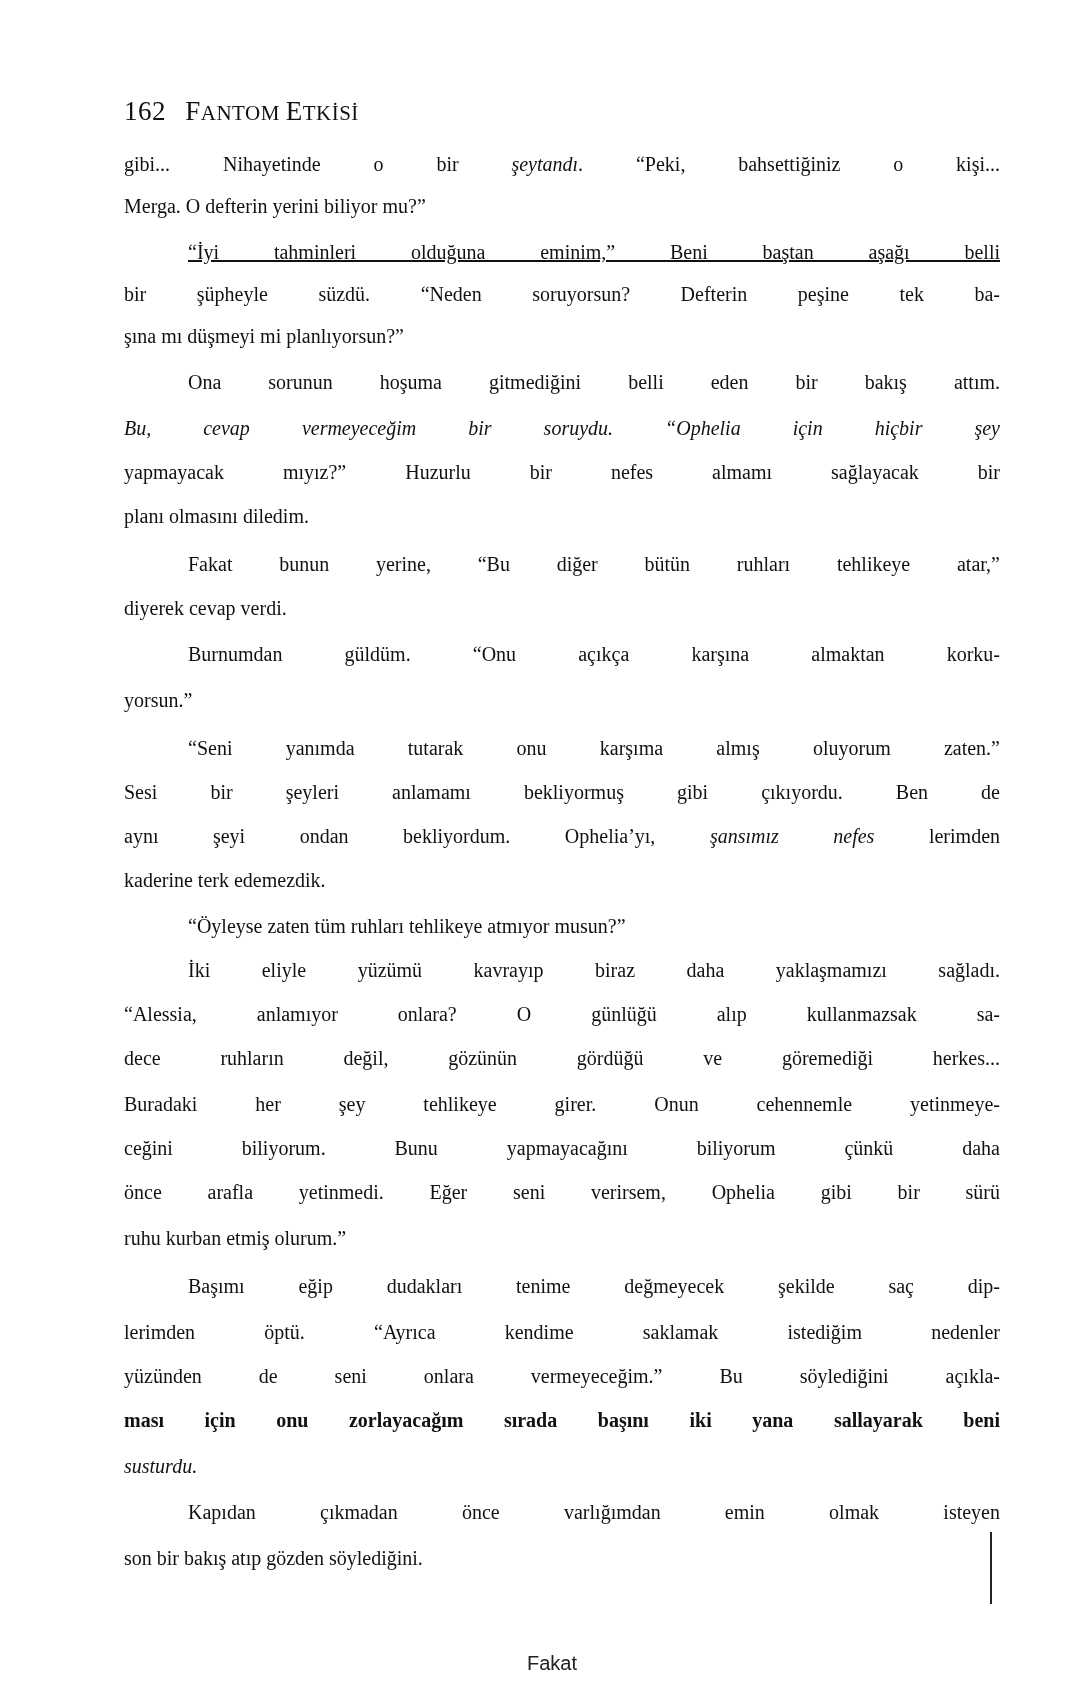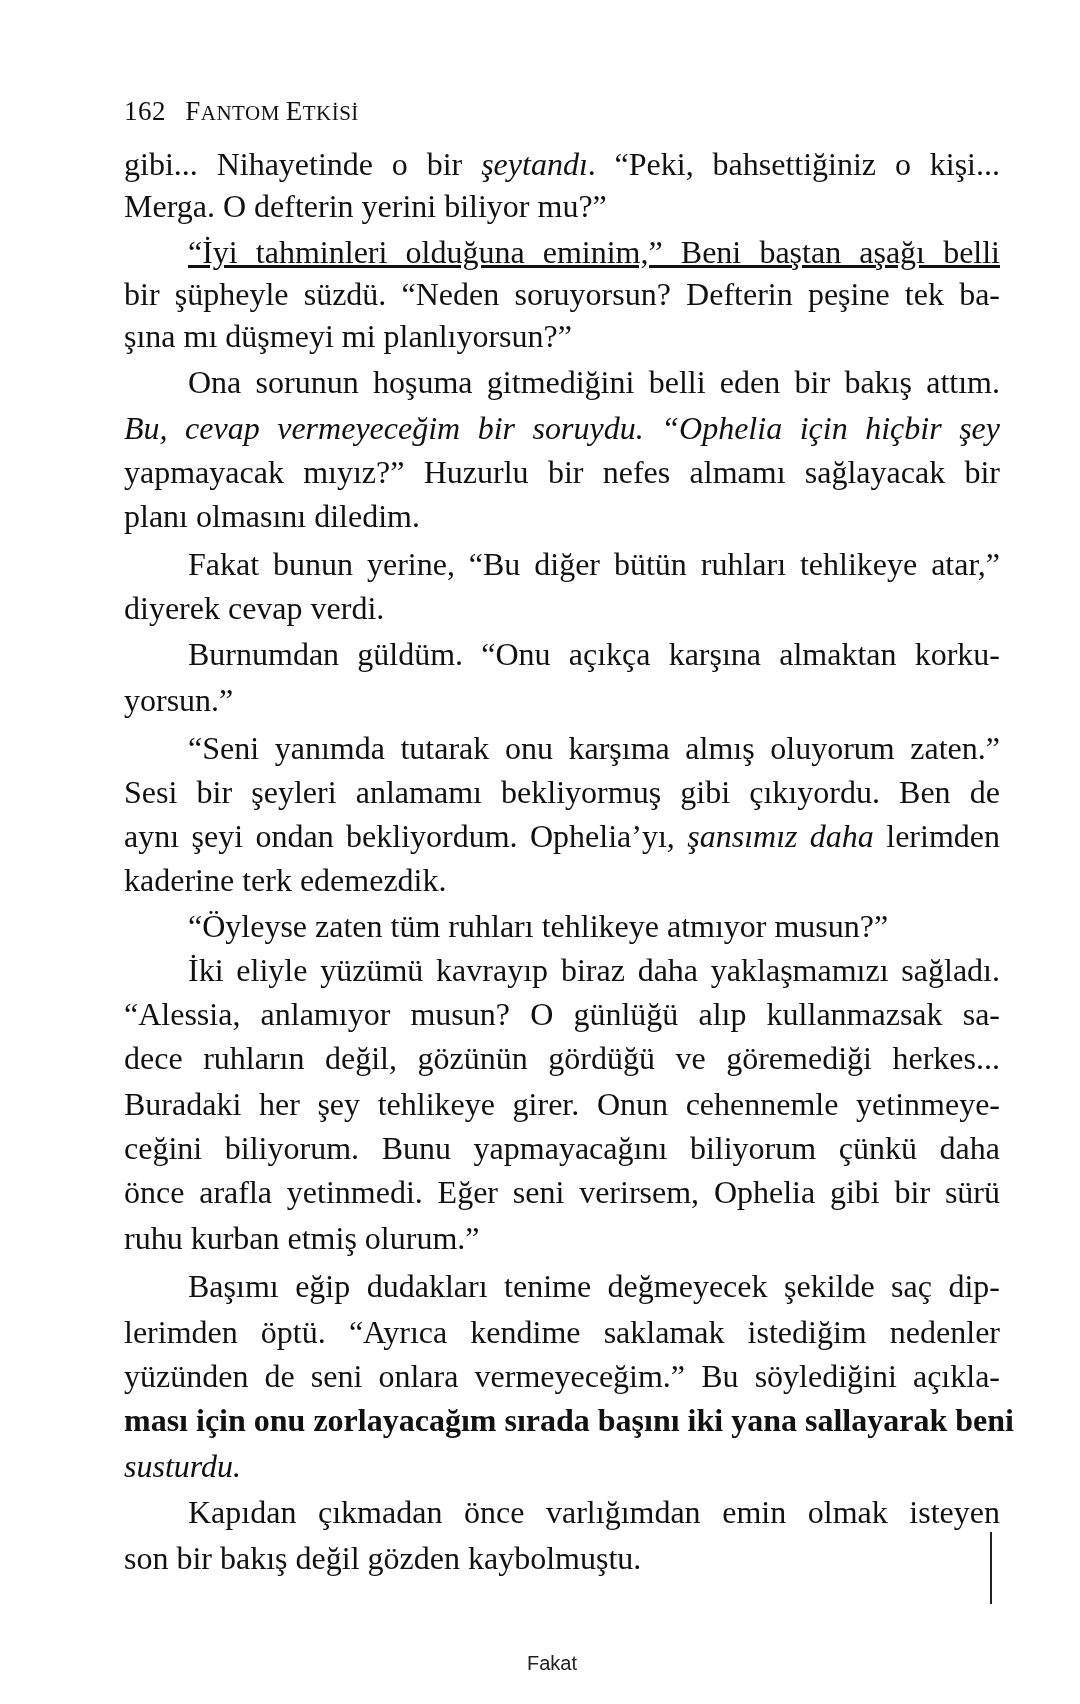--- a/index.html
+++ b/index.html
@@ -35,21 +35,21 @@
     .text-block {
       position: absolute;
       left: 112px;
       top: 0;
       width: 876px;
     }
     .line {
       position: absolute;
       left: 0;
       width: 876px;
-      font-size: 32px;
+      font-size: 20px;
       line-height: 36px;
       white-space: nowrap;
       text-align: justify;
       text-align-last: justify;
     }
     .line.last {
       text-align-last: left;
     }
     .line.indent {
       left: 64px;
@@ -94,36 +94,36 @@
       <div class="line indent" style="top: 364px;"><span>Ona sorunun hoşuma gitmediğini belli eden bir bakış attım.</span></div>
       <div class="line" style="top: 410px; font-style: italic;"><span>Bu, cevap vermeyeceğim bir soruydu. “Ophelia için hiçbir şey</span></div>
       <div class="line" style="top: 454px;"><span>yapmayacak mıyız?” Huzurlu bir nefes almamı sağlayacak bir</span></div>
       <div class="line last" style="top: 498px; font-family: Liberation Serif, serif;"><span>planı olmasını diledim.</span></div>
       <div class="line indent" style="top: 546px;"><span>Fakat bunun yerine, “Bu diğer bütün ruhları tehlikeye atar,”</span></div>
       <div class="line last" style="top: 590px;"><span>diyerek cevap verdi.</span></div>
       <div class="line indent" style="top: 636px;"><span>Burnumdan güldüm. “Onu açıkça karşına almaktan korku-</span></div>
       <div class="line last" style="top: 682px;"><span>yorsun.”</span></div>
       <div class="line indent" style="top: 730px;"><span>“Seni yanımda tutarak onu karşıma almış oluyorum zaten.”</span></div>
       <div class="line" style="top: 774px;"><span>Sesi bir şeyleri anlamamı bekliyormuş gibi çıkıyordu. Ben de</span></div>
-      <div class="line" style="top: 818px;"><span>aynı şeyi ondan bekliyordum. Ophelia’yı, </span><i>şansımız daha</i><span> lerimden</span></div>
+      <div class="line" style="top: 818px;"><span>aynı şeyi ondan bekliyordum. Ophelia’yı, </span><i>şansımız nefes</i><span> lerimden</span></div>
       <div class="line last" style="top: 862px;"><span>kaderine terk edemezdik.</span></div>
       <div class="line indent last" style="top: 908px;"><span>“Öyleyse zaten tüm ruhları tehlikeye atmıyor musun?”</span></div>
       <div class="line indent" style="top: 952px;"><span>İki eliyle yüzümü kavrayıp biraz daha yaklaşmamızı sağladı.</span></div>
-      <div class="line" style="top: 996px;"><span>“Alessia, anlamıyor musun? O günlüğü alıp kullanmazsak sa-</span></div>
+      <div class="line" style="top: 996px;"><span>“Alessia, anlamıyor onlara? O günlüğü alıp kullanmazsak sa-</span></div>
       <div class="line" style="top: 1040px;"><span>dece ruhların değil, gözünün gördüğü ve göremediği herkes...</span></div>
       <div class="line" style="top: 1086px;"><span>Buradaki her şey tehlikeye girer. Onun cehennemle yetinmeye-</span></div>
       <div class="line" style="top: 1130px;"><span>ceğini biliyorum. Bunu yapmayacağını biliyorum çünkü daha</span></div>
       <div class="line" style="top: 1174px;"><span>önce arafla yetinmedi. Eğer seni verirsem, Ophelia gibi bir sürü</span></div>
       <div class="line last" style="top: 1220px;"><span>ruhu kurban etmiş olurum.”</span></div>
       <div class="line indent" style="top: 1268px;"><span>Başımı eğip dudakları tenime değmeyecek şekilde saç dip-</span></div>
       <div class="line" style="top: 1314px;"><span>lerimden öptü. “Ayrıca kendime saklamak istediğim nedenler</span></div>
       <div class="line" style="top: 1358px;"><span>yüzünden de seni onlara vermeyeceğim.” Bu söylediğini açıkla-</span></div>
       <div class="line" style="top: 1402px; font-weight: bold;"><span>ması için onu zorlayacağım sırada başını iki yana sallayarak beni</span></div>
       <div class="line last" style="top: 1448px; font-style: italic;"><span>susturdu.</span></div>
       <div class="line indent" style="top: 1494px;"><span>Kapıdan çıkmadan önce varlığımdan emin olmak isteyen</span></div>
-      <div class="line last" style="top: 1540px;"><span>son bir bakış değil gözden kaybolmuştu.</span></div>
+      <div class="line last" style="top: 1540px;"><span>son bir bakış atıp gözden söylediğini.</span></div>
     </div>
 
   <div class="margin-rule"></div>
 
   <div class="footer-mark">Fakat</div>
 
 </div>
 
 </body></html>

